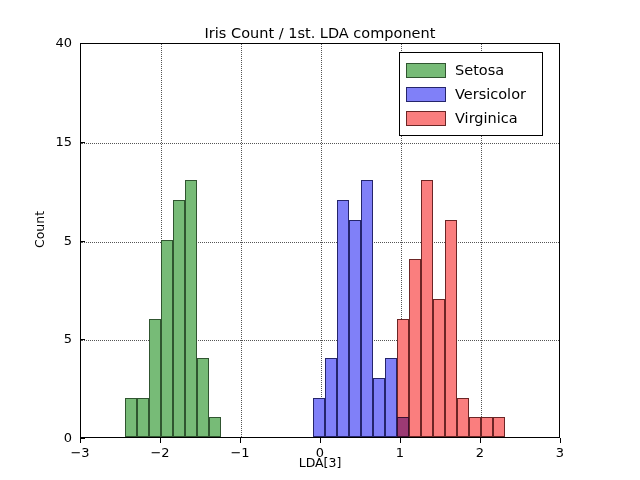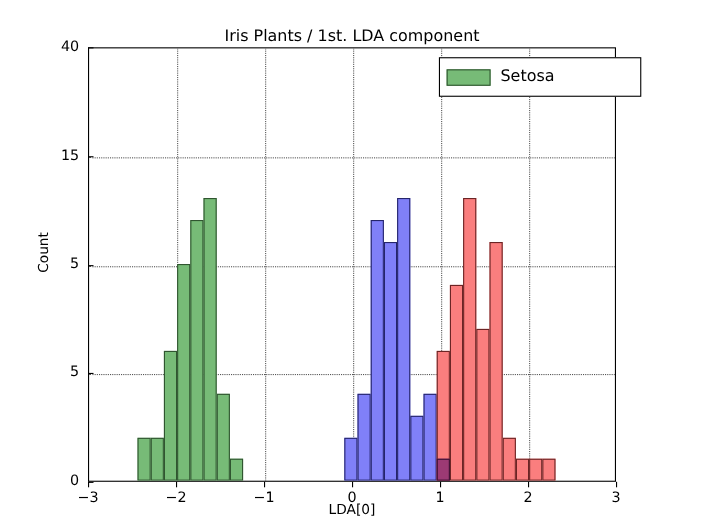--- a/index.html
+++ b/index.html
@@ -122,21 +122,21 @@
     color: #000000;
     transform: rotate(-90deg);
     transform-origin: center center;
   }
 
   
   #legend {
     position: absolute;
     left: 399px;
     top: 52px;
-    width: 184px;
+    width: 144px;
     padding: 5px 6px;
     background: #ffffff;
     border: 1.3px solid #000000;
     box-sizing: border-box;
   }
   .legend-row {
     display: flex;
     align-items: center;
     height: 24px;
   }
@@ -155,21 +155,21 @@
     font-size: 14.5px;
     color: #000000;
     white-space: nowrap;
   }
 </style>
 </head>
 <body>
 
 <div id="figure">
 
-  <div id="chart-title">Iris Plants / 1st. LDA component</div>
+  <div id="chart-title">Iris Count / 1st. LDA component</div>
 
   <div id="plot-area">
     <div id="gridlines">
         <div class="gridline-h" style="top: 296.25px;"></div>
         <div class="gridline-h" style="top: 197.5px;"></div>
         <div class="gridline-h" style="top: 98.75px;"></div>
         <div class="gridline-v" style="left: 80px;"></div>
         <div class="gridline-v" style="left: 160px;"></div>
         <div class="gridline-v" style="left: 240px;"></div>
         <div class="gridline-v" style="left: 320px;"></div>
@@ -227,23 +227,31 @@
       <div class="xtick-mark" style="left: 320px; top: 438px;"></div>
       <div class="xtick-label" style="left: 300px; top: 445px;">0</div>
       <div class="xtick-mark" style="left: 400px; top: 438px;"></div>
       <div class="xtick-label" style="left: 380px; top: 445px;">1</div>
       <div class="xtick-mark" style="left: 480px; top: 438px;"></div>
       <div class="xtick-label" style="left: 460px; top: 445px;">2</div>
       <div class="xtick-mark" style="left: 560px; top: 438px;"></div>
       <div class="xtick-label" style="left: 540px; top: 445px;">3</div>
     </div>
 
-  <div id="xlabel">LDA[0]</div>
+  <div id="xlabel">LDA[3]</div>
   <div id="ylabel">Count</div>
 
   <div id="legend">
       <div class="legend-row">
         <div class="legend-swatch setosa"></div>
         <div class="legend-text">Setosa</div>
       </div>
+      <div class="legend-row">
+        <div class="legend-swatch versicolor"></div>
+        <div class="legend-text">Versicolor</div>
+      </div>
+      <div class="legend-row">
+        <div class="legend-swatch virginica"></div>
+        <div class="legend-text">Virginica</div>
+      </div>
     </div>
 
 </div>
 
 </body></html>

